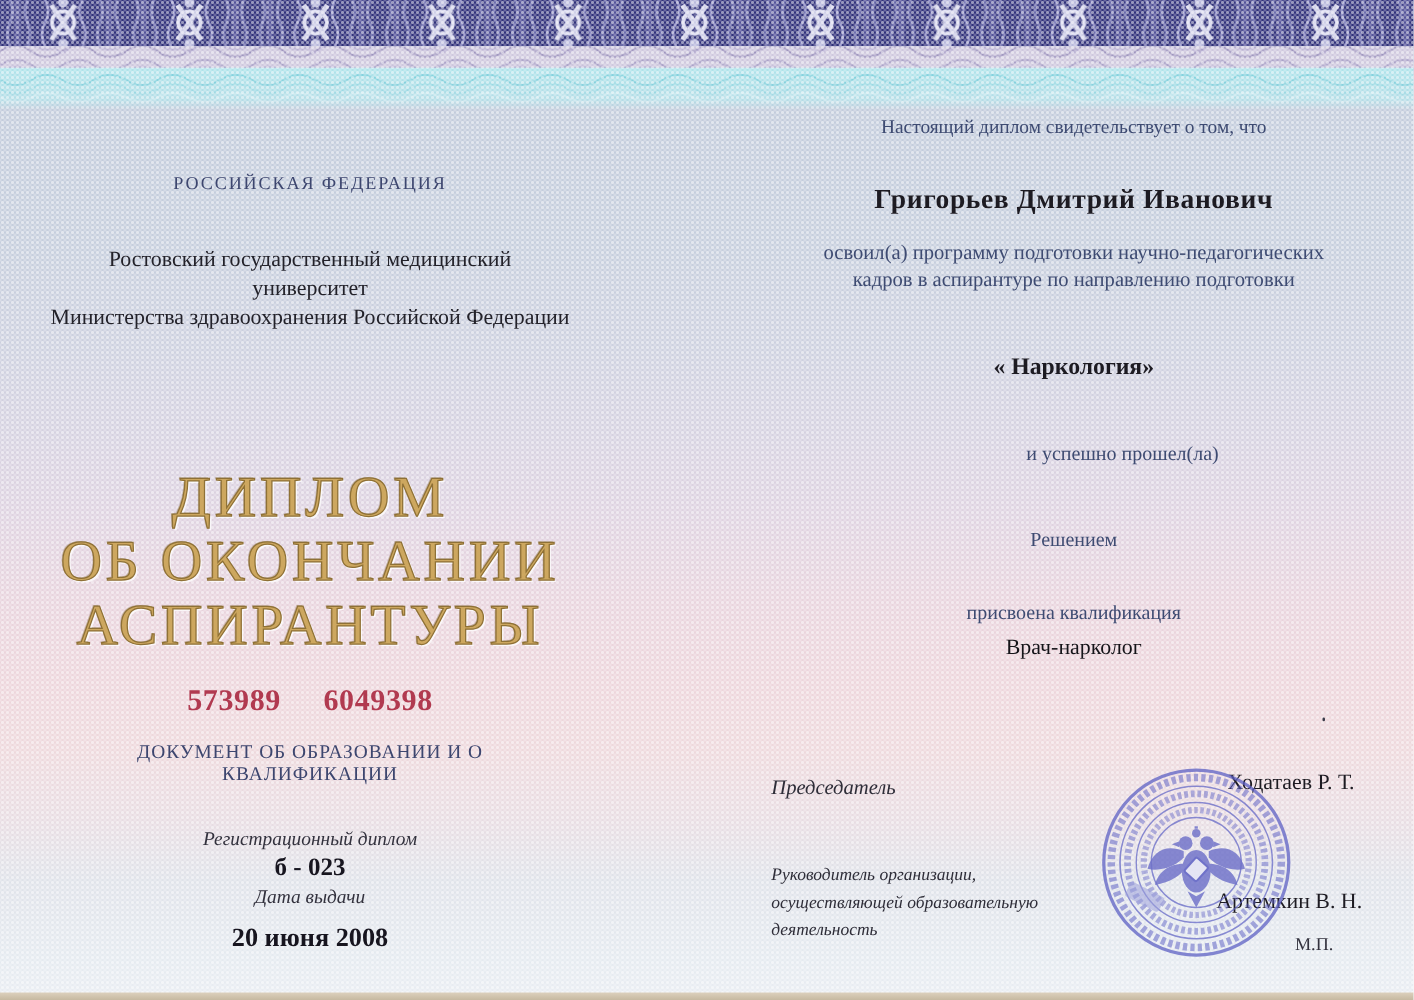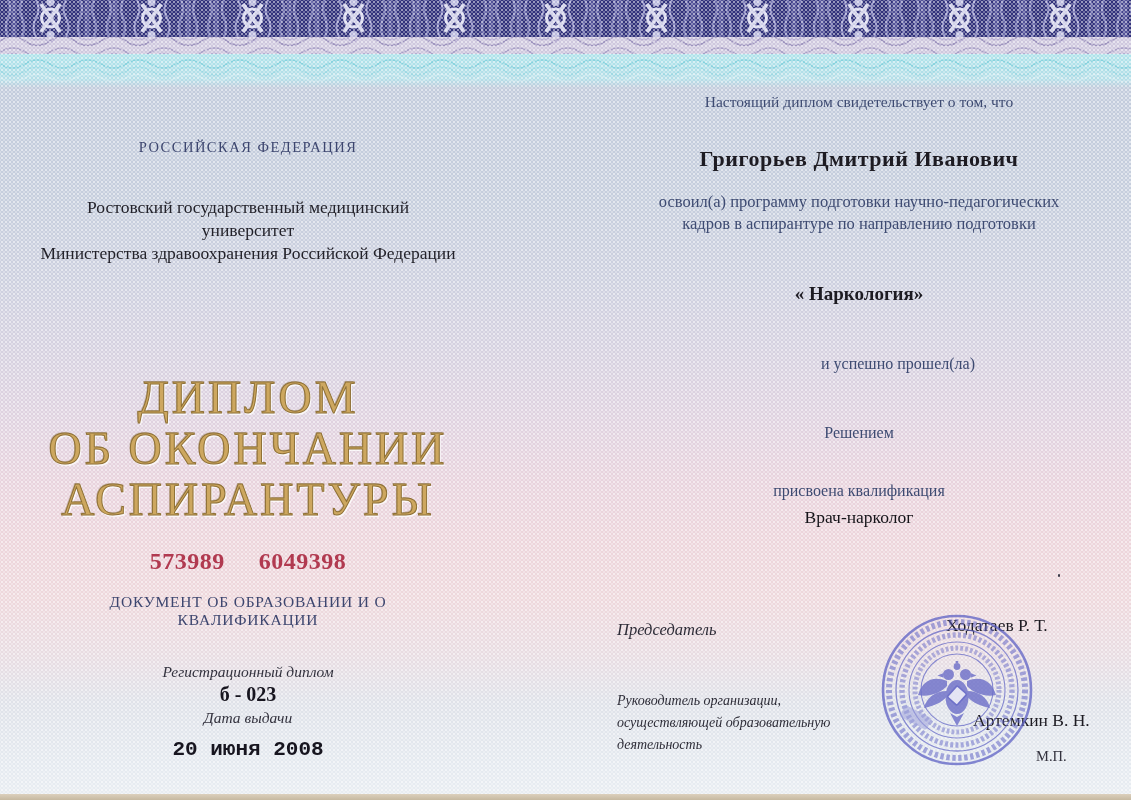--- a/index.html
+++ b/index.html
@@ -33,33 +33,33 @@
     -webkit-text-stroke:1px #8f7136;
     text-shadow:1.5px 1.5px 0 rgba(255,255,255,.75), -1px -1px 0 rgba(120,92,45,.35);
     font-weight:normal;
   }
   .serial{top:548px;font-size:24px;font-weight:bold;color:#b13a50;letter-spacing:.5px;}
   .serial .gap{display:inline-block;width:34px;}
   .doc-kind{top:593px;font-size:15.5px;letter-spacing:.8px;color:#3d466f;}
   .reg-label{top:663px;font-size:15.5px;font-style:italic;color:#33323e;}
   .reg-number{top:683px;font-size:20px;font-weight:bold;color:#17151f;}
   .date-label{top:709px;font-size:15.5px;font-style:italic;color:#33323e;}
-  .date-value{top:738px;font-size:21px;font-weight:bold;color:#17151f;font-family:Liberation Mono, monospace;}
+  .date-value{top:738px;font-size:21px;font-weight:bold;color:#17151f;}
   
   .right-col{left:625px;width:404px;margin-left:32px;}
   .intro{top:93px;font-size:15.5px;color:#3e4b72;}
   .holder-name{top:146px;font-size:22px;font-weight:bold;color:#1d1b22;letter-spacing:.5px;border-radius:10px;}
   .program{top:191px;font-size:16.5px;line-height:22px;color:#3e4b72;}
   .specialty{top:283px;font-size:19px;font-weight:bold;color:#1d1b22;}
   .passed{top:355px;font-size:16px;color:#3e4b72;padding-left:39px;}
   .decision{top:424px;font-size:16px;color:#3e4b72;}
   .qual-label{top:482px;font-size:16px;color:#3e4b72;}
   .qualification{top:507px;font-size:17.5px;color:#151419;}
   .chairman-label{left:617px;top:620px;font-size:16.5px;font-style:italic;color:#2e2d38;}
-  .chairman-name{left:946px;top:615px;font-size:17.5px;color:#1d1b22;text-align:center;}
+  .chairman-name{left:982px;top:615px;font-size:17.5px;color:#1d1b22;text-align:center;}
   .head-label{left:617px;top:690px;font-size:14px;font-style:italic;line-height:22px;color:#2e2d38;}
   .head-name{left:973px;top:710px;font-size:17.5px;color:#1d1b22;}
   .mp{left:1036px;top:748px;font-size:14.5px;color:#33323e;}
   .tiny-mark{left:1058px;top:574px;width:2px;height:3px;background:#3a3a48;border-radius:1px;}
   
   .top-border{left:0;top:0;}
   .bottom-strip{left:0;bottom:0;width:1131px;height:6px;
     background:linear-gradient(180deg,#dcd0bd,#c6b9a1);}
   .seal{left:879px;top:611px;opacity:.88;}
 </style>

